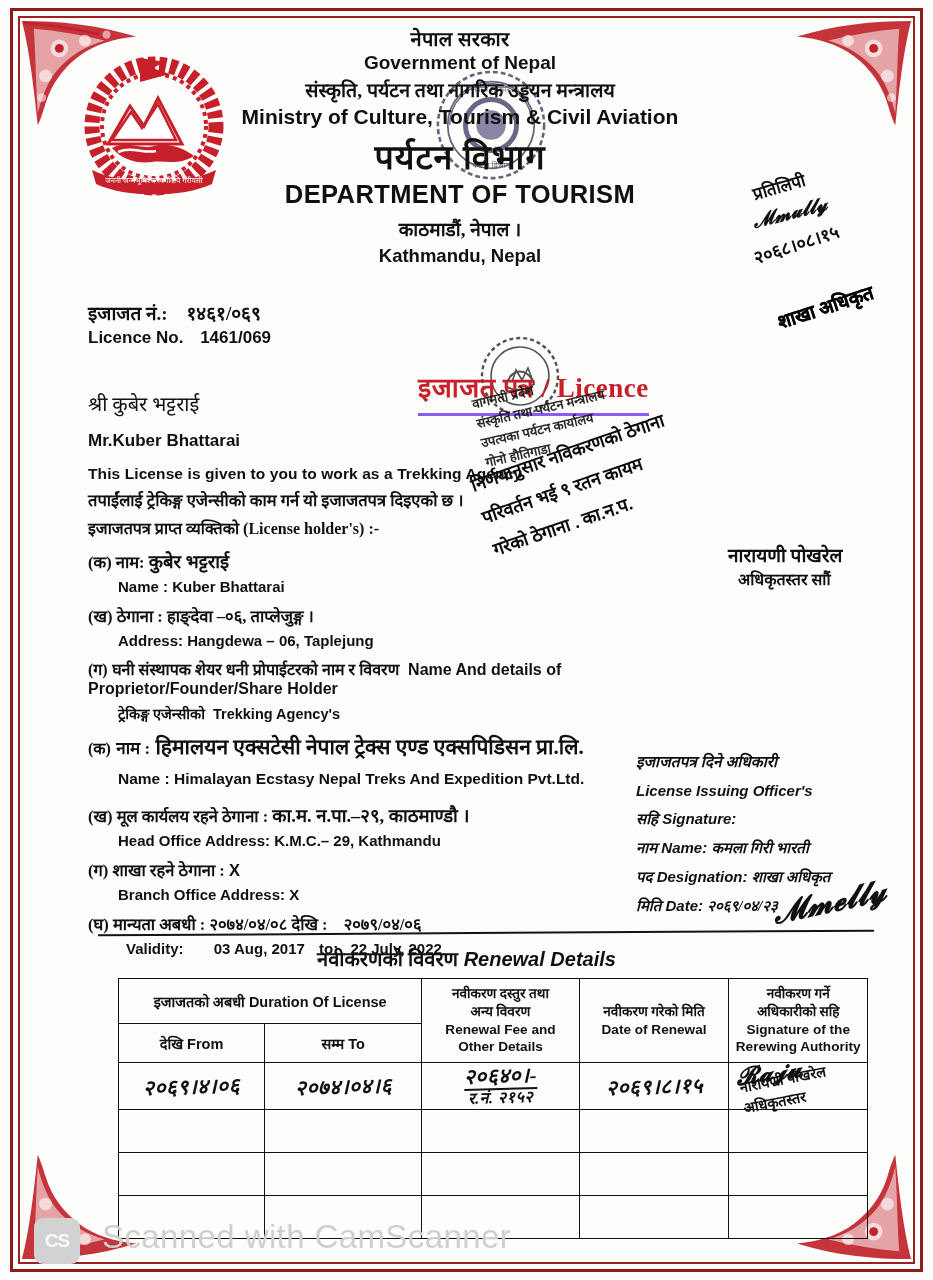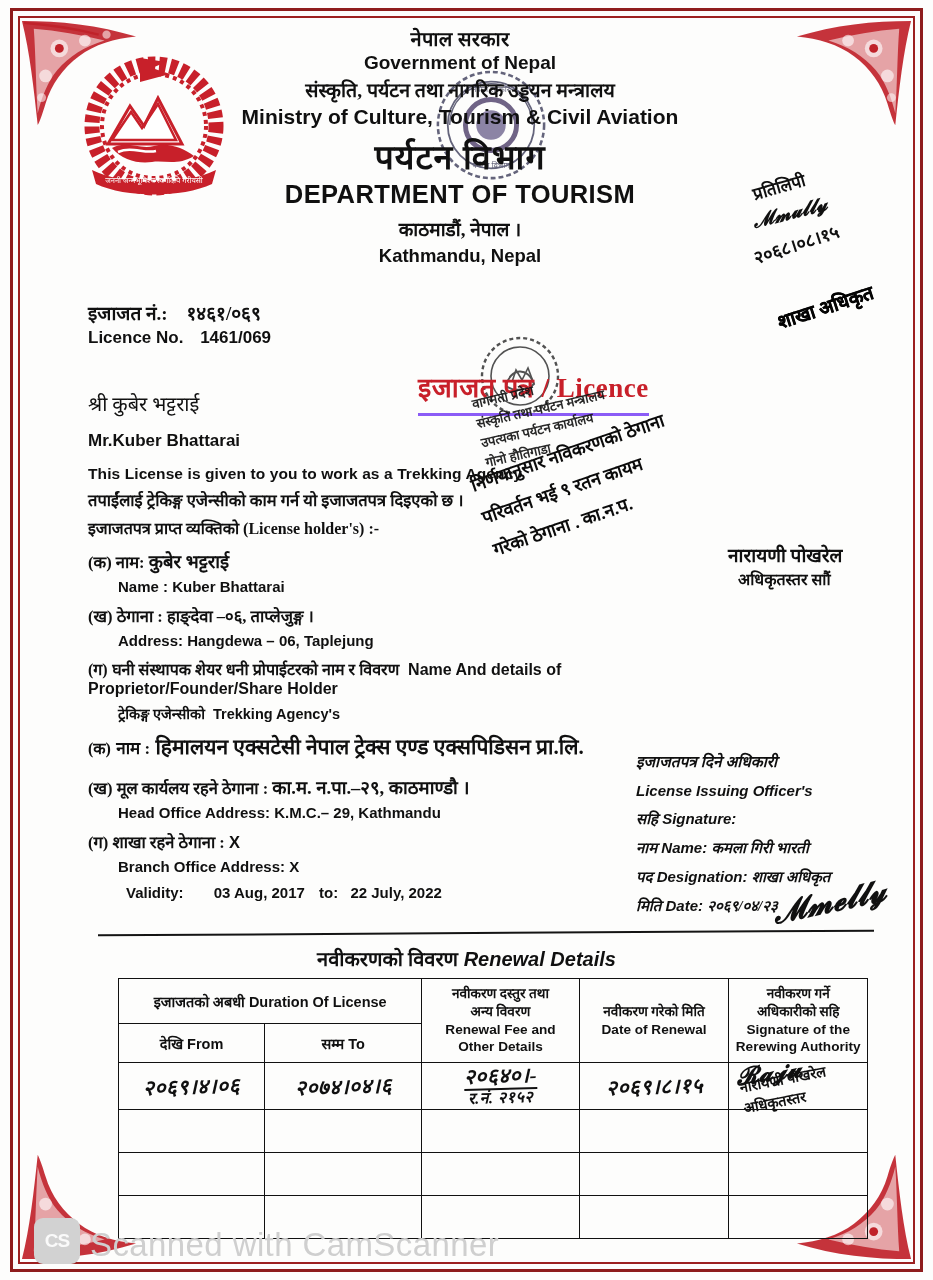--- a/index.html
+++ b/index.html
@@ -184,21 +184,21 @@
   }
   .table-sig{
     position:absolute;left:736px;top:1060px;
     font-family:"Liberation Serif","DejaVu Serif",serif;
     font-size:24px;font-weight:700;font-style:italic;
     transform:rotate(-8deg);pointer-events:none;
   }
 
   
   .cam{
-    position:absolute;left:34px;bottom:16px;display:flex;align-items:flex-end;gap:10px;
+    position:absolute;left:34px;bottom:16px;display:flex;align-items:flex-start;gap:22px;
     pointer-events:none;
   }
   .cam .logo{
     width:46px;height:46px;border-radius:9px;background:#d2d2d2;
     display:flex;align-items:center;justify-content:center;
     color:#fafafa;font-size:19px;font-weight:700;letter-spacing:-1px;
     font-family:"Liberation Sans",sans-serif;
   }
   .cam .txt{
     font-size:33px;color:#cfcfcf;font-family:"Liberation Sans",sans-serif;
@@ -387,20 +387,23 @@
       <span>Trekking Agency's</span>
     </div>
   </div>
 
   <div class="item">
     <div class="big-name np">
       <span style="font-size:16px">(क)</span>
       <span style="font-size:17px">नाम :</span>
       <span>हिमालयन एक्सटेसी नेपाल ट्रेक्स एण्ड एक्सपिडिसन प्रा.लि.</span>
     </div>
+    <div class="big-name-en">
+      <span>Name  : </span><span>Himalayan Ecstasy Nepal Treks And Expedition  Pvt.Ltd.</span>
+    </div>
   </div>
 
   <div class="item" style="margin-top:14px">
     <div class="l1 np">
       <span>(ख)</span>
       <span>मूल कार्यलय रहने ठेगाना :</span>
       <span class="val">का.म. न.पा.–२९, काठमाण्डौ ।</span>
     </div>
     <div class="l2">
       <span>Head Office Address: </span><span>K.M.C.– 29, Kathmandu</span>
@@ -412,20 +415,27 @@
       <span>(ग)</span>
       <span>शाखा रहने ठेगाना :</span>
       <span style="font-family:'Liberation Sans',sans-serif;font-weight:800">X</span>
     </div>
     <div class="l2">
       <span>Branch Office Address: </span><span>X</span>
     </div>
   </div>
 
   <div class="item">
+    <div class="l1 np">
+      <span>(घ)</span>
+      <span>मान्यता अबधी :</span>
+      <span>२०७४/०४/०८</span>
+      <span>देखि :</span>
+      <span style="padding-left:12px">२०७९/०४/०६</span>
+    </div>
     <div class="l2" style="padding-left:38px">
       <span>Validity:</span>
       <span style="padding-left:26px">03 Aug, 2017</span>
       <span style="padding-left:10px">to:</span>
       <span style="padding-left:8px">22 July, 2022</span>
     </div>
   </div>
 </div>
 
 <div class="officer">

